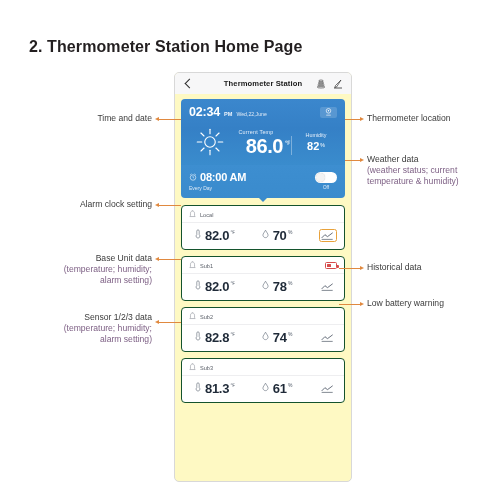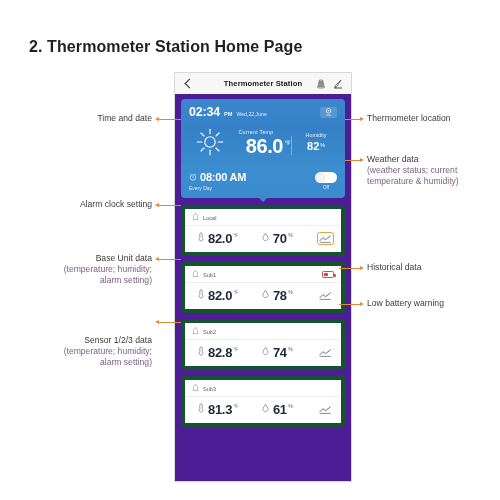--- a/index.html
+++ b/index.html
@@ -15,23 +15,23 @@
   .caption {
     position: absolute; left: 29px; top: 38px;
     font-size: 16px; font-weight: bold; color: #231f20;
     letter-spacing: .1px;
   }
 
   
   .phone {
     position: absolute; left: 174px; top: 72px;
     width: 178px; height: 410px;
-    background: #4c1d95;
+    background: #fef9c3;
     border: 1px solid #d8d8d8;
-    border-radius: 0;
+    border-radius: 5px;
     overflow: hidden;
   }
   .phone-header {
     height: 21px; background: #f7f7f8;
     display: flex; align-items: center; padding: 0 8px;
     position: relative;
   }
   .back-chev {
     width: 10px; height: 10px; flex: 0 0 auto;
     position: relative;
@@ -110,21 +110,21 @@
   .toggle-label { font-size: 4.6px; color: #e6f0fa; margin-top: 2px; }
   .notch {
     position: absolute; left: 50%; bottom: -4px; transform: translateX(-50%);
     width: 0; height: 0; border-left: 5px solid transparent;
     border-right: 5px solid transparent; border-top: 5px solid #3a8bcd;
   }
 
   
   .cards { padding: 7px 6px 0 6px; }
   .card {
-    background: #fff; border: 4px solid #14532d; border-radius: 4px;
+    background: #fff; border: 1px solid #14532d; border-radius: 4px;
     margin-bottom: 6px; overflow: hidden;
   }
   .card-head {
     display: flex; align-items: center; padding: 4px 7px 3px 7px;
     border-bottom: 1px solid #eeeef0; position: relative;
   }
   .card-name { font-size: 5.6px; color: #5a5f68; margin-left: 4px; }
   .batt {
     margin-left: auto; width: 12px; height: 7px;
     border: 1px solid #d64b4b; border-radius: 1.5px;
@@ -416,21 +416,21 @@
   <div class="arrow-l" style="left:155px; top:202.5px;"></div>
 
   <div class="ann left" style="left:10px; top:253px; width:142px;">
     <div>Base Unit data</div>
     <div class="sub" style="white-space:pre-line;">(temperature; humidity;
 alarm setting)</div>
   </div>
   <div class="leader" style="left:157px; top:259px; width:24px;"></div>
   <div class="arrow-l" style="left:155px; top:256.5px;"></div>
 
-  <div class="ann left" style="left:10px; top:335px; width:142px;">
+  <div class="ann left" style="left:10px; top:312px; width:142px;">
     <div>Sensor 1/2/3 data</div>
     <div class="sub" style="white-space:pre-line;">(temperature; humidity;
 alarm setting)</div>
   </div>
   <div class="leader" style="left:157px; top:322px; width:24px;"></div>
   <div class="arrow-l" style="left:155px; top:319.5px;"></div>
 
   <div class="leader" style="left:345px; top:119px; width:16px;"></div>
   <div class="arrow-r" style="left:360px; top:116.5px;"></div>
   <div class="ann right" style="left:367px; top:113px; width:128px;">

